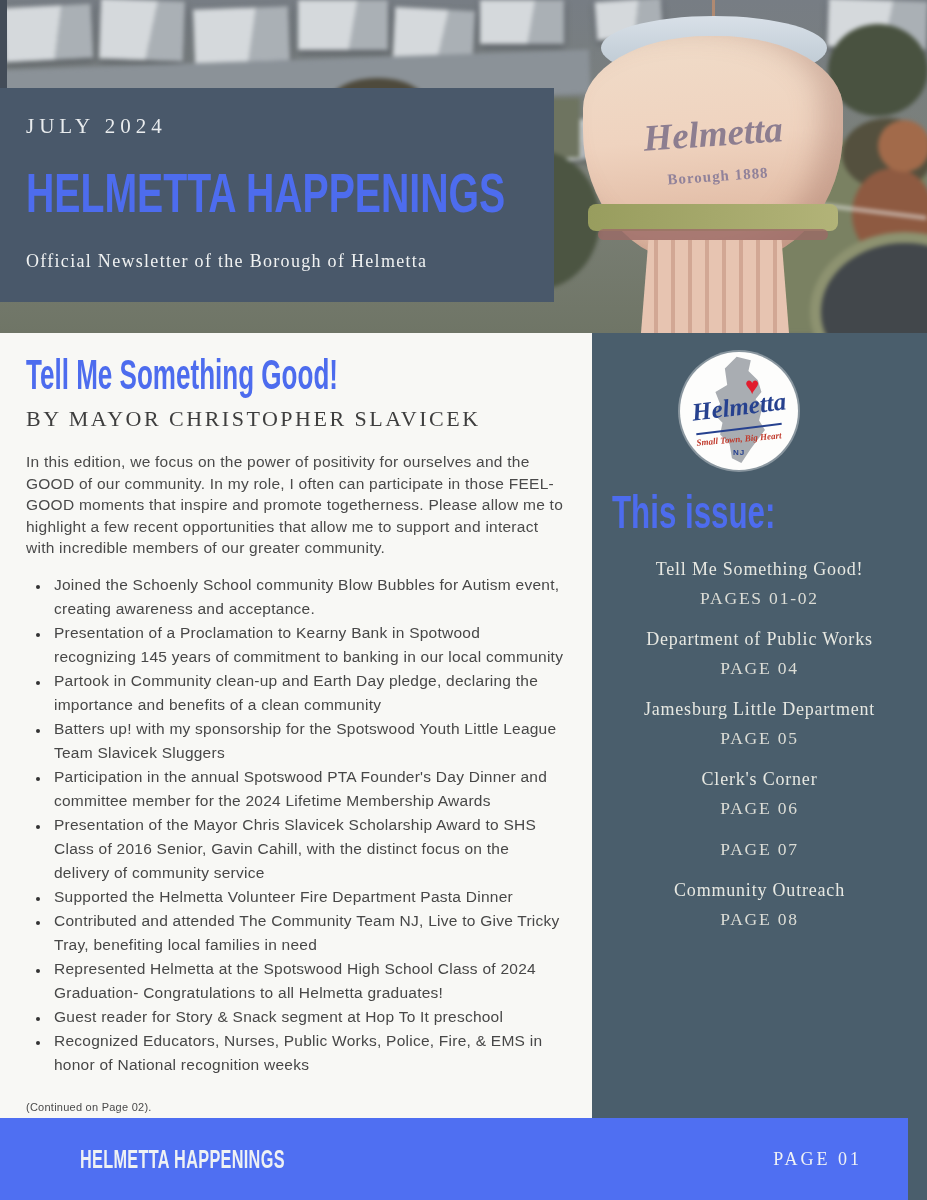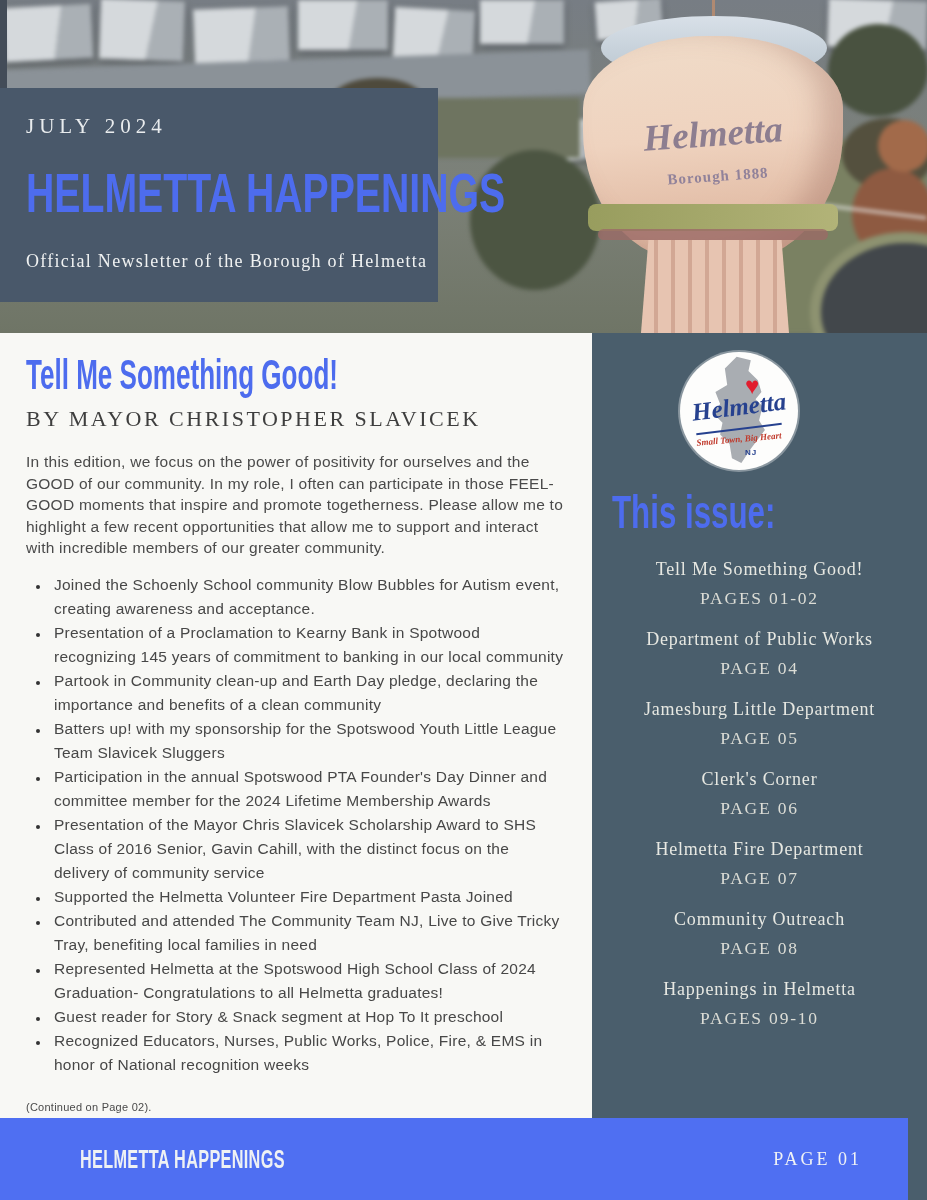--- a/index.html
+++ b/index.html
@@ -31,21 +31,21 @@
   .antenna{position:absolute;left:712px;top:0;width:3px;height:34px;background:#b08a72}
   .cap{position:absolute;left:601px;top:16px;width:226px;height:64px;border-radius:50%;background:linear-gradient(180deg,#d8e0e8,#b9c5cf)}
   .bowl{position:absolute;left:583px;top:36px;width:260px;height:226px;border-radius:48% 48% 42% 42% / 32% 32% 58% 58%;background:linear-gradient(175deg,#f0dcc9 0%,#efd3bf 45%,#e4c0aa 72%,#d6ac97 100%);box-shadow:inset -22px -8px 28px rgba(150,100,90,.35)}
   .band-green{position:absolute;left:588px;top:204px;width:250px;height:27px;background:linear-gradient(90deg,#989d5e,#b2b378);border-radius:8px}
   .band-red{position:absolute;left:598px;top:229px;width:230px;height:11px;background:#9b6a67;border-radius:6px;opacity:.8}
   .stem{position:absolute;left:641px;top:240px;width:148px;height:93px;background:repeating-linear-gradient(90deg,#e7c4b1 0 13px,#d2a794 13px 17px);clip-path:polygon(5% 0,95% 0,100% 100%,0 100%)}
   .tower-label{position:absolute;left:595px;top:112px;width:236px;text-align:center;font-family:"Liberation Serif",serif;font-style:italic;font-weight:700;font-size:37px;color:#8d7e90;transform:rotate(-4deg)}
   .tower-sublabel{position:absolute;left:618px;top:168px;width:200px;text-align:center;font-family:"Liberation Serif",serif;font-weight:700;font-size:15px;letter-spacing:1px;color:#91829a;transform:rotate(-4deg)}
 
   
-  .header-box{position:absolute;left:0;top:88px;width:438px;height:214px;background:var(--header_box);padding:26px 0 0 26px;z-index:5}
+  .header-box{position:absolute;left:0;top:88px;width:554px;height:214px;background:var(--header_box);padding:26px 0 0 26px;z-index:5}
   .issue-date{font-family:"Liberation Serif",serif;font-size:21px;letter-spacing:5px;color:#e9ecee}
   .main-title{margin-top:26px;font-weight:700;font-size:56px;line-height:1;color:var(--accent);transform:scaleX(.70);transform-origin:left center;white-space:nowrap}
   .subtitle{margin-top:30px;font-family:"Liberation Serif",serif;font-size:18px;letter-spacing:1.3px;color:#f0f2f2;white-space:nowrap}
 
   
   .left-col{position:absolute;left:0;top:333px;width:592px;height:785px;background:var(--page_bg);padding:21px 26px 0 26px}
   .article-title{font-weight:700;font-size:42px;line-height:1;color:var(--accent);transform:scaleX(.62);transform-origin:left center;white-space:nowrap}
   .byline{margin-top:10px;font-family:"Liberation Serif",serif;font-size:22px;letter-spacing:2.5px;color:#3e3e3e;white-space:nowrap}
   .intro{margin-top:19px;font-size:15.5px;line-height:21.6px;letter-spacing:.25px;color:var(--body_text)}
   .bullets{margin-top:14px;padding-left:24px;list-style:disc}
@@ -54,21 +54,21 @@
   .continued{margin-top:24px;font-size:11px;letter-spacing:.25px;color:var(--body_text)}
 
   
   .sidebar{position:absolute;left:592px;top:333px;width:335px;height:867px;background:var(--sidebar_bg)}
   .logo{position:absolute;left:88px;top:19px;width:118px;height:118px;border-radius:50%;background:#fdfdfc;box-shadow:0 0 0 2px rgba(255,255,255,.35);overflow:hidden}
   .logo svg{position:absolute;left:0;top:0}
   .logo-heart{position:absolute;left:50%;top:22px;transform:translateX(6px);font-size:24px;color:#e11d2e;line-height:1}
   .logo-name{position:absolute;left:0;top:41px;width:100%;text-align:center;font-family:"Liberation Serif",serif;font-style:italic;font-weight:700;font-size:25px;color:#26418f;transform:rotate(-7deg)}
   .logo-swash{position:absolute;left:16px;top:76px;width:86px;height:2px;background:#26418f;transform:rotate(-7deg)}
   .logo-tagline{position:absolute;left:0;top:82px;width:100%;text-align:center;font-family:"Liberation Serif",serif;font-style:italic;font-weight:700;font-size:9px;color:#c0392b;transform:rotate(-5deg)}
-  .logo-state{position:absolute;left:12px;top:96px;width:100%;text-align:center;font-weight:700;font-size:8px;color:#26418f;letter-spacing:1px}
+  .logo-state{position:absolute;left:0;top:96px;width:100%;text-align:center;font-weight:700;font-size:8px;color:#26418f;letter-spacing:1px}
   .issue-heading{position:absolute;left:20px;top:152px;font-weight:700;font-size:46px;color:var(--accent);transform:scaleX(.68);transform-origin:left center;white-space:nowrap}
   .toc{position:absolute;left:0;top:222px;width:335px;text-align:center}
   .toc-item{margin-bottom:12px}
   .toc-title{font-family:"Liberation Serif",serif;font-size:18px;line-height:29px;letter-spacing:.8px;color:var(--sidebar_text)}
   .toc-pages{font-family:"Liberation Serif",serif;font-size:17.5px;line-height:29px;letter-spacing:1.8px;color:#dcddd6}
 
   
   .footer{position:absolute;left:0;top:1118px;width:908px;height:82px;background:var(--footer_bar);display:flex;align-items:center;justify-content:space-between;padding:0 46px 0 80px;z-index:6}
   .footer-brand{font-weight:700;font-size:25px;letter-spacing:.5px;color:#eef1f4;transform:scaleX(.65);transform-origin:left center;white-space:nowrap}
   .footer-page{font-family:Liberation Serif, serif;font-size:18px;letter-spacing:3px;color:#f0f2f5;white-space:nowrap}
@@ -125,21 +125,21 @@
     <div class="article-title">Tell Me Something Good!</div>
     <div class="byline">BY MAYOR CHRISTOPHER SLAVICEK</div>
     <p class="intro">In this edition, we focus on the power of positivity for ourselves and the GOOD of our community. In my role, I often can participate in those FEEL-GOOD moments that inspire and promote togetherness. Please allow me to highlight a few recent opportunities that allow me to support and interact with incredible members of our greater community.</p>
     <ul class="bullets">
       <li>Joined the Schoenly School community Blow Bubbles for Autism event, creating awareness and acceptance.</li>
       <li>Presentation of a Proclamation to Kearny Bank in Spotwood recognizing 145 years of commitment to banking in our local community</li>
       <li>Partook in Community clean-up and Earth Day pledge, declaring the importance and benefits of a clean community</li>
       <li>Batters up! with my sponsorship for the Spotswood Youth Little League Team Slavicek Sluggers</li>
       <li>Participation in the annual Spotswood PTA Founder's Day Dinner and committee member for the 2024 Lifetime Membership Awards</li>
       <li>Presentation of the Mayor Chris Slavicek Scholarship Award to SHS Class of 2016 Senior, Gavin Cahill, with the distinct focus on the delivery of community service</li>
-      <li>Supported the Helmetta Volunteer Fire Department Pasta Joined</li>
+      <li>Supported the Helmetta Volunteer Fire Department Pasta Dinner</li>
       <li>Contributed and attended The Community Team NJ, Live to Give Tricky Tray, benefiting local families in need</li>
       <li>Represented Helmetta at the Spotswood High School Class of 2024 Graduation- Congratulations to all Helmetta graduates!</li>
       <li>Guest reader for Story &amp; Snack segment at Hop To It preschool</li>
       <li>Recognized Educators, Nurses, Public Works, Police, Fire, &amp; EMS in honor of National recognition weeks</li>
     </ul>
     <p class="continued">(Continued on Page 02).</p>
   </div>
 
   <div class="sidebar">
     <div class="logo">
@@ -164,30 +164,25 @@
       </div>
       <div class="toc-item">
         <div class="toc-title">Jamesburg Little Department</div>
         <div class="toc-pages">PAGE 05</div>
       </div>
       <div class="toc-item">
         <div class="toc-title">Clerk's Corner</div>
         <div class="toc-pages">PAGE 06</div>
       </div>
       <div class="toc-item">
-        <div class="toc-title">Helmetta Fire Department</div>
         <div class="toc-pages">PAGE 07</div>
       </div>
       <div class="toc-item">
         <div class="toc-title">Community Outreach</div>
         <div class="toc-pages">PAGE 08</div>
-      </div>
-      <div class="toc-item">
-        <div class="toc-title">Happenings in Helmetta</div>
-        <div class="toc-pages">PAGES 09-10</div>
       </div>
     </div>
   </div>
 
   <div class="footer">
     <div class="footer-brand">HELMETTA HAPPENINGS</div>
     <div class="footer-page">PAGE 01</div>
   </div>
 
 </div>

